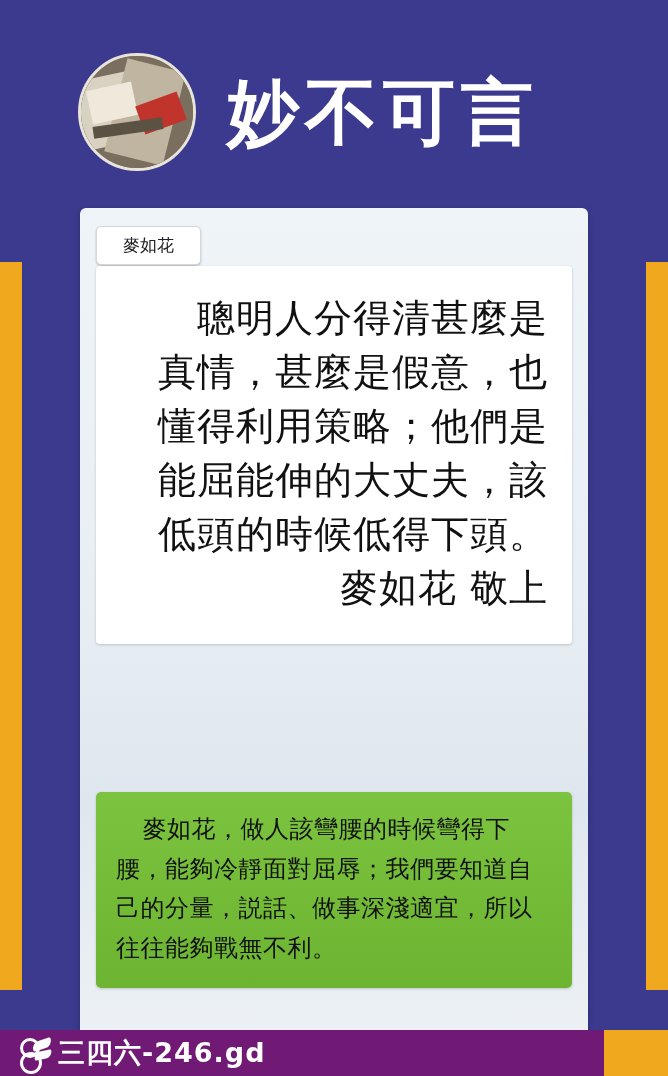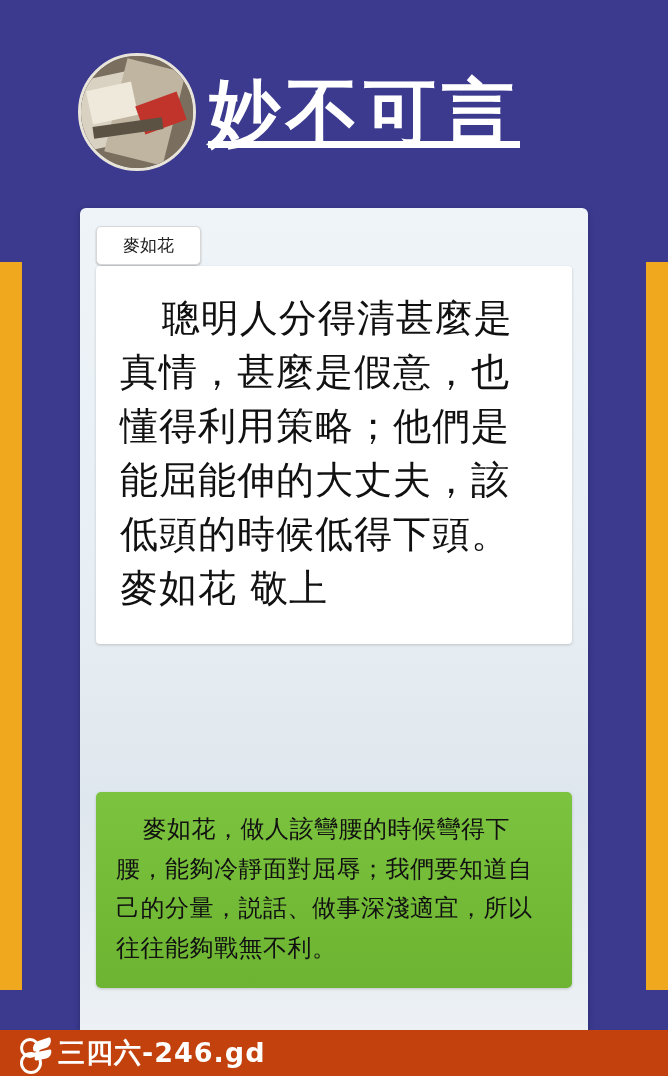--- a/index.html
+++ b/index.html
@@ -90,24 +90,23 @@
   }
   .logo-circle .l6 {
     position: absolute; left: 12px; top: 66px; width: 70px; height: 12px;
     background: #5c5244; transform: rotate(-8deg);
   }
   .site-title {
     color: #ffffff;
     font-size: 72px;
     font-weight: bold;
     letter-spacing: 6px;
-    margin-left: 12px;
+    margin-left: 31px;
     line-height: 1;
     font-family: "DejaVu Sans", "Liberation Sans", sans-serif;
-    text-decoration: underline;
   }
   .card {
     position: absolute;
     left: 80px;
     top: 208px;
     width: 508px;
     height: 854px;
     background: linear-gradient(180deg, #eef4f8 0%, #e9f0f5 40%, #dfe7ee 70%, #eef2f5 100%);
     border-radius: 6px;
     box-shadow: 0 2px 6px rgba(0,0,0,0.25);
@@ -139,20 +138,21 @@
   .bubble-white {
     position: absolute;
     left: 16px;
     top: 58px;
     width: 476px;
     background: #ffffff;
     border-radius: 4px;
     box-sizing: border-box;
     padding: 26px 24px 28px 24px;
     box-shadow: 0 1px 3px rgba(0,0,0,0.18);
+    text-align: right;
   }
   .bubble-white p {
     margin: 0;
     font-size: 38px;
     line-height: 1.42;
     color: #111111;
     text-indent: 1.1em;
     letter-spacing: 1px;
     font-family: "DejaVu Sans", "Liberation Sans", sans-serif;
   }
@@ -173,23 +173,23 @@
     line-height: 1.65;
     color: #111111;
     text-indent: 1.1em;
     letter-spacing: 0.5px;
     font-family: "DejaVu Sans", "Liberation Sans", sans-serif;
   }
   .footer {
     position: absolute;
     left: 0;
     bottom: 0;
-    width: 668px;
+    width: 604px;
     height: 46px;
-    background: #c2410c;
+    background: #701a75;
     display: flex;
     align-items: center;
     padding-left: 18px;
     box-sizing: border-box;
   }
   .footer-logo {
     position: relative;
     width: 34px;
     height: 34px;
     flex: none;

